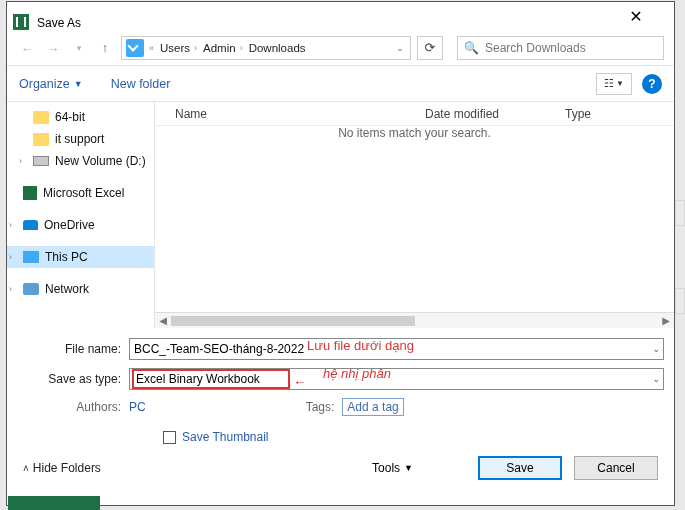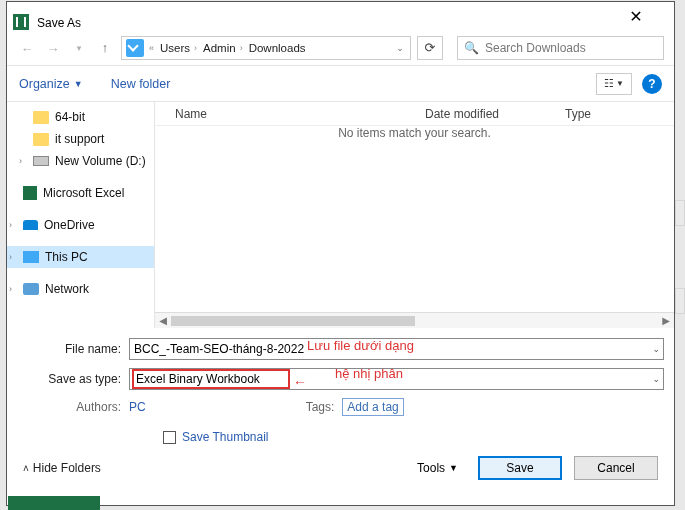--- a/index.html
+++ b/index.html
@@ -52,35 +52,35 @@
   .hscroll .thumb { position:absolute; left:0; width:50%; top:1px; bottom:1px; background:#cfcfcf;}
   .form { padding:10px 10px 0 10px; font-size:12px; position:relative;}
   .formrow { display:flex; align-items:center; margin-bottom:8px;}
   .formrow .lbl { width:112px; text-align:right; padding-right:8px; color:#222;}
   .formrow .field { flex:1; height:22px; border:1px solid #888; display:flex; align-items:center; padding:0 4px; font-size:12px; position:relative;}
   .formrow .field .dd { position:absolute; right:3px; font-size:9px; color:#555;}
   .formrow.tp .field { border:1px solid #888; }
   .redbox { border:2px solid #d33 !important; padding-right:18px; }
   .annot { position:absolute; color:#d33; font-size:13px; }
   .annot.a1 { left:300px; top:10px;}
-  .annot.a2 { left:328px; top:38px;}
+  .annot.a2 { left:316px; top:38px;font-style:italic;}
   .arrow { position:absolute; left:286px; top:44px; color:#d33; font-size:14px;}
   .metarow { display:flex; align-items:center; margin:6px 0 0 0; font-size:12px;}
   .metarow .ml { width:112px; text-align:right; color:#666; padding-right:8px;}
   .metarow .mv { color:#2a5db0;}
   .metarow .tagl { margin-left:160px; color:#666; padding-right:8px;}
   .metarow .tagv { color:#3a6fb3; border:1px solid #7aa2d8; padding:1px 4px;}
   .thumbrow { display:flex; align-items:center; margin:14px 0 0 146px; font-size:12px; gap:6px;}
   .thumbrow .chk { width:13px; height:13px; border:1px solid #555;}
   .footer { display:flex; align-items:center; padding:12px 16px; gap:12px;}
   .footer .hide { display:flex; align-items:center; gap:4px; font-size:12px; color:#222; cursor:pointer;}
   .footer .sp { flex:1;}
   .footer .tools { font-size:12px; display:flex; align-items:center; gap:4px; margin-right:8px;}
   .footer .btn { width:84px; height:24px; border:1px solid #aaa; background:#e8e8e8; font-size:12px; display:flex; align-items:center; justify-content:center; cursor:pointer;}
-  .footer .btn.primary { border:2px solid #0078d7; background:#e5f1fb;}
+  .footer .btn.primary { border:2px solid #0078d7; background:#e5f1fb;margin-left:45px;}
   .rightcut { position:absolute; right:0; top:200px; width:10px; height:26px; background:#eaeaea; border:1px solid #d6d6d6;}
   .rightcut2 { position:absolute; right:0; top:288px; width:10px; height:26px; background:#eaeaea; border:1px solid #d6d6d6;}
   .bottomstrip { position:absolute; left:8px; bottom:0; width:92px; height:14px; background:#1d7044;}
 </style>
 </head>
 <body>
 
 <div class="dialog">
 
   <div class="titlebar">

